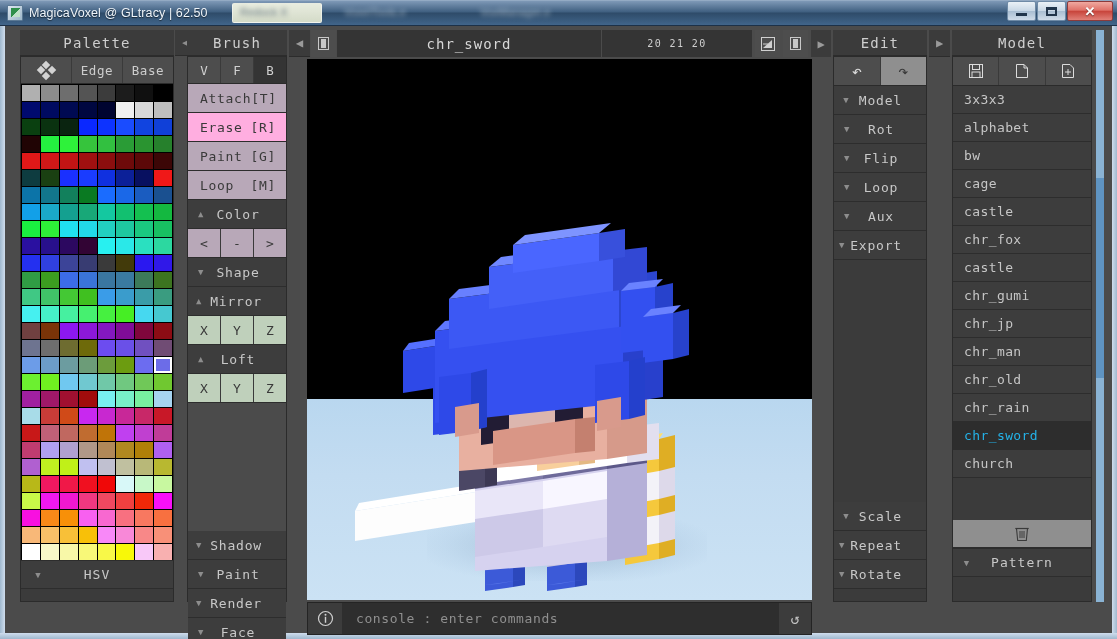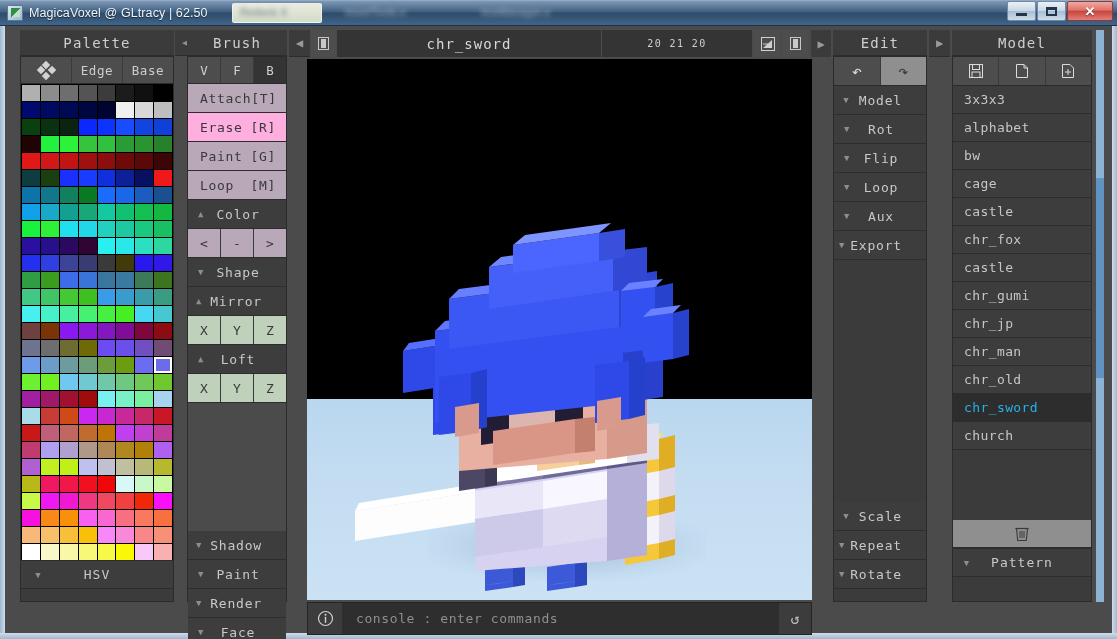--- a/index.html
+++ b/index.html
@@ -858,20 +858,21 @@
         <div class="m-item">alphabet</div>
         <div class="m-item">bw</div>
         <div class="m-item">cage</div>
         <div class="m-item">castle</div>
         <div class="m-item">chr_fox</div>
         <div class="m-item">castle</div>
         <div class="m-item">chr_gumi</div>
         <div class="m-item">chr_jp</div>
         <div class="m-item">chr_man</div>
         <div class="m-item">chr_old</div>
+        <div class="m-item">chr_rain</div>
         <div class="m-item sel">chr_sword</div>
         <div class="m-item">church</div>
       </div>
     <div class="m-trash">
       <svg width="16" height="17" viewBox="0 0 16 17">
         <path d="M2.5 3.5 H13.5 L12.3 15.5 H3.7 Z" fill="none" stroke="#3a3a3a" stroke-width="1.1"></path>
         <line x1="1.3" y1="3.5" x2="14.7" y2="3.5" stroke="#3a3a3a" stroke-width="1.2"></line>
         <line x1="6" y1="6" x2="6" y2="13" stroke="#3a3a3a"></line>
         <line x1="8" y1="6" x2="8" y2="13" stroke="#3a3a3a"></line>
         <line x1="10" y1="6" x2="10" y2="13" stroke="#3a3a3a"></line>

